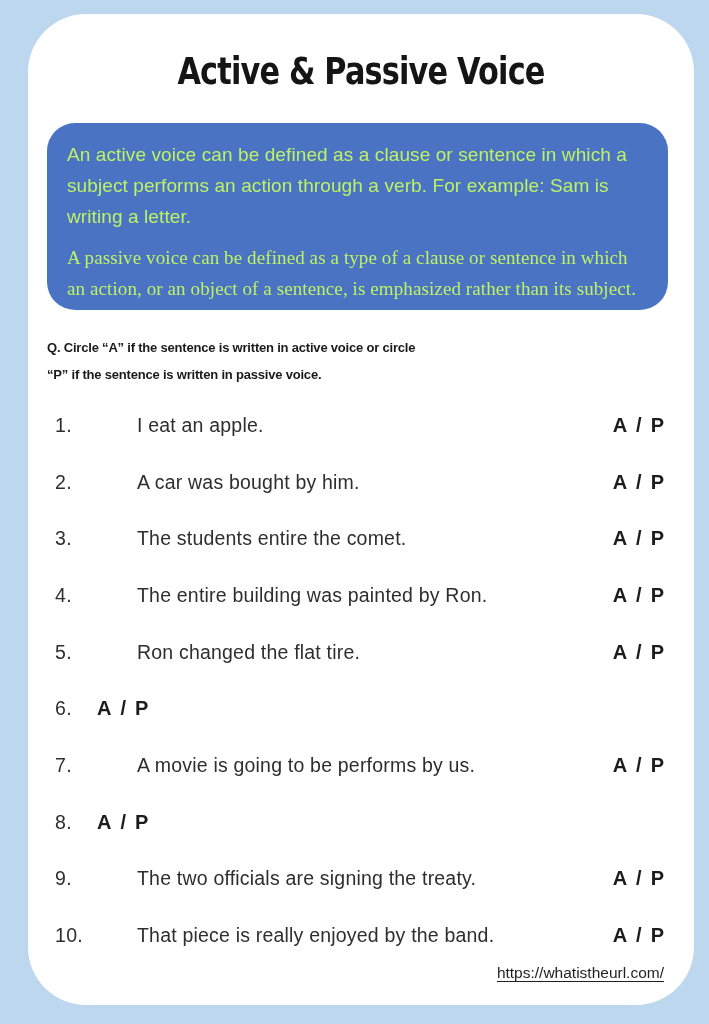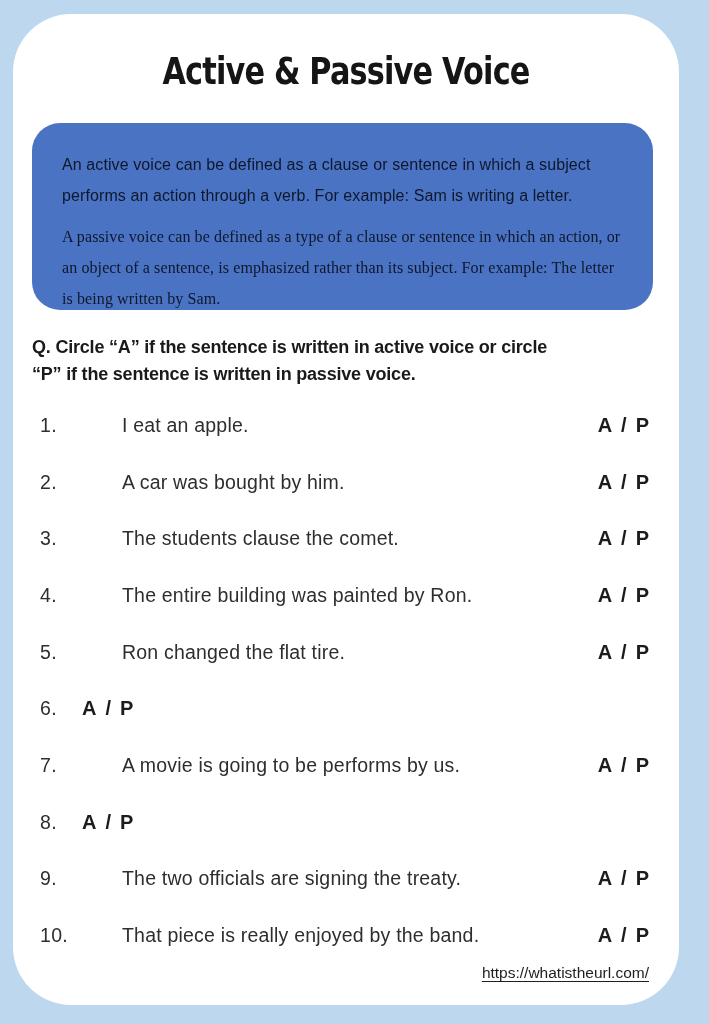--- a/index.html
+++ b/index.html
@@ -10,21 +10,21 @@
   }
   .canvas {
     position: relative;
     width: 709px;
     height: 1024px;
     background: #bdd7ee;
     overflow: hidden;
   }
   .page {
     position: absolute;
-    left: 13px;
+    left: 28px;
     top: 14px;
     width: 666px;
     height: 991px;
     background: #ffffff;
     border-radius: 58px;
     box-sizing: border-box;
     overflow: hidden;
   }
   .title {
     margin: 34px 0 0 0;
@@ -43,34 +43,34 @@
   .info-box {
     margin: 27px 26px 0 19px;
     height: 187px;
     box-sizing: border-box;
     background: #4a73c4;
     border-radius: 28px;
     padding: 16px 20px 0 20px;
     overflow: hidden;
   }
   .info-box p {
-    margin: 10px;
-    font-size: 16px;
+    margin: 0;
+    font-size: 19px;
     line-height: 31px;
-    color: #0f172a;
+    color: #bef264;
     letter-spacing: 0.1px;
   }
   .info-box p + p {
     margin-top: 10px;
     font-family: Liberation Serif, serif;
   }
   .question {
     margin: 24px 20px 0 19px;
     font-weight: bold;
-    font-size: 18px;
+    font-size: 13px;
     line-height: 27px;
     letter-spacing: -0.2px;
     color: #1a1a1a;
     white-space: nowrap;
   }
   .list {
     margin-top: 9px;
   }
   .row {
     display: flex;
@@ -147,21 +147,21 @@
         <span class="sentence">A car was bought by him.</span>
         <span class="choices">
           <span class="choice">A</span>
           <span class="sep">/</span>
           <span class="choice">P</span>
         </span>
       </div>
 
       <div class="row">
         <span class="num">3.</span>
-        <span class="sentence">The students clause the comet.</span>
+        <span class="sentence">The students entire the comet.</span>
         <span class="choices">
           <span class="choice">A</span>
           <span class="sep">/</span>
           <span class="choice">P</span>
         </span>
       </div>
 
       <div class="row">
         <span class="num">4.</span>
         <span class="sentence">The entire building was painted by Ron.</span>

